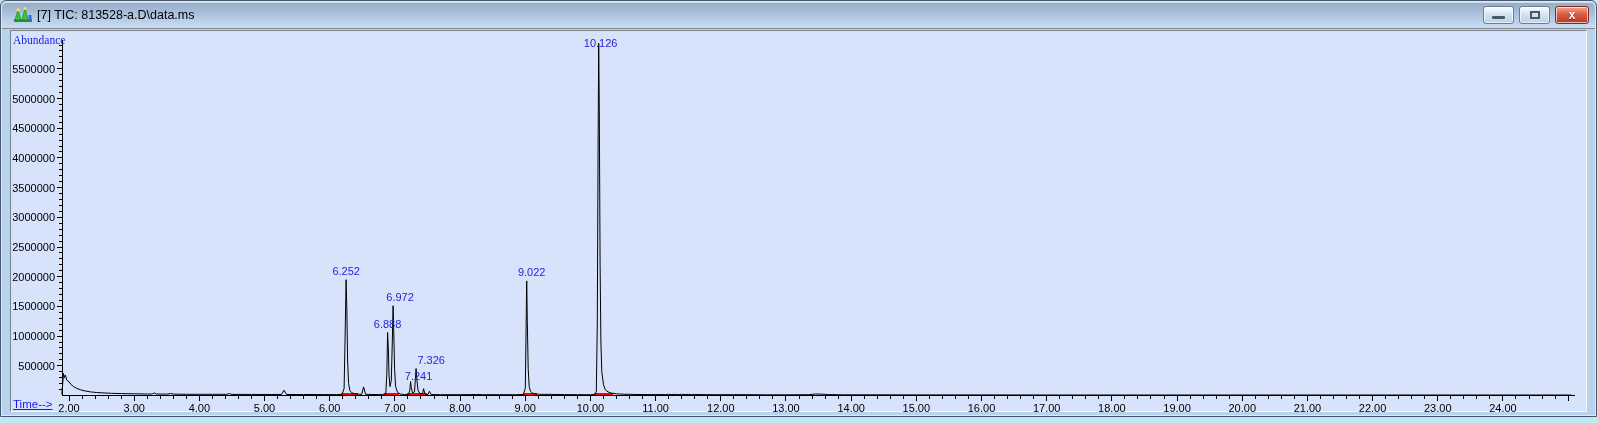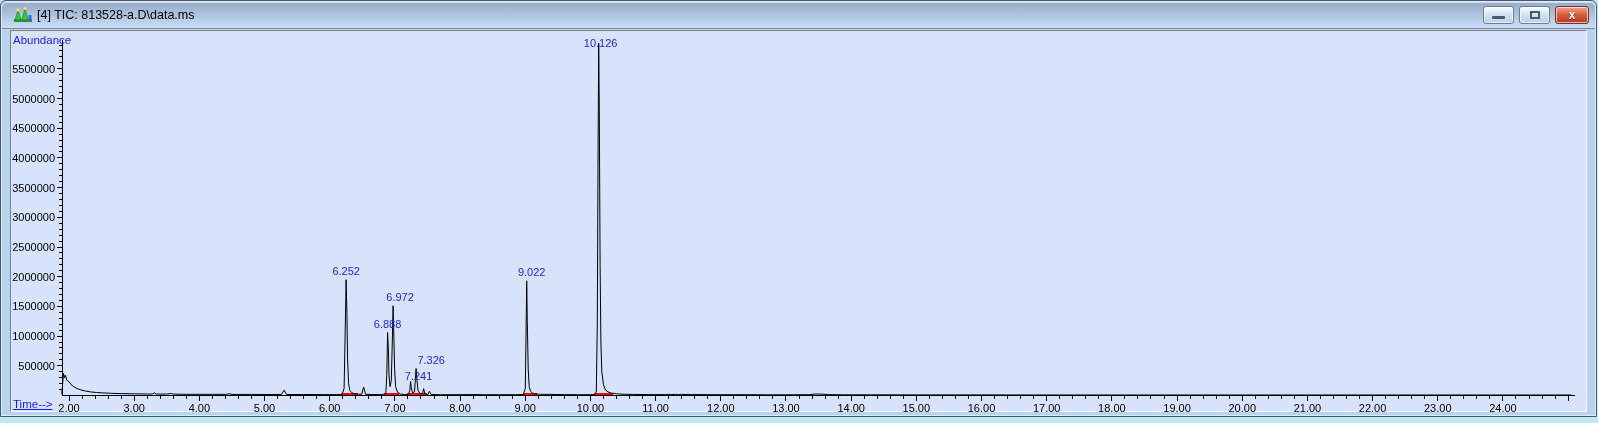--- a/index.html
+++ b/index.html
@@ -31,39 +31,39 @@
                    border:2px solid #4a5a6a; background:transparent; }
   .glyph-close { position:absolute; left:0; right:0; top:1px; text-align:center;
                  font-size:12px; font-weight:bold; color:#fff; text-shadow:0 1px 1px #5f1d10; }
 
   .client { position:absolute; left:9px; right:9px; top:29px; bottom:4px;
             background:#d6e3fa;
             border-top:1px solid #76828e; border-left:1px solid #76828e;
             border-right:1px solid #f4f8fc; border-bottom:1px solid #f4f8fc; }
 
   .axis-label { position:absolute; font-size:11.5px; color:#1a1aee; }
-  .ylabel { left:2px; top:3px; }
+  .ylabel { left:2px; top:3px;font-family:Liberation Serif, serif; }
   .xlabel { left:2px; top:367px;text-decoration:underline; }
 
   svg text { font-family:"Liberation Sans", sans-serif; }
 </style>
 </head>
 <body>
 
 <div class="window">
   <div class="titlebar">
     <svg class="title-icon" viewBox="0 0 18 16">
       <rect x="0" y="12" width="18" height="3" fill="#2e8b57"></rect>
       <polygon points="1,13 4,3 7,13" fill="#33cc33" stroke="#117711" stroke-width="0.6"></polygon>
       <polygon points="8,13 11,1 14,13" fill="#33cc33" stroke="#117711" stroke-width="0.6"></polygon>
       <circle cx="4" cy="3" r="1.4" fill="#ffee33"></circle>
       <circle cx="11" cy="1.6" r="1.4" fill="#ffee33"></circle>
       <rect x="14.5" y="8" width="3" height="5" fill="#3366ff"></rect>
     </svg>
-    <div class="title-text">[4] TIC: 813528-a.D\data.ms</div>
+    <div class="title-text">[7] TIC: 813528-a.D\data.ms</div>
     <div class="controls">
       <div class="winbtn">
         <div class="glyph-min"></div>
       </div>
       <div class="winbtn">
         <div class="glyph-restore"></div>
       </div>
       <div class="winbtn close">
         <div class="glyph-close">x</div>
       </div>

